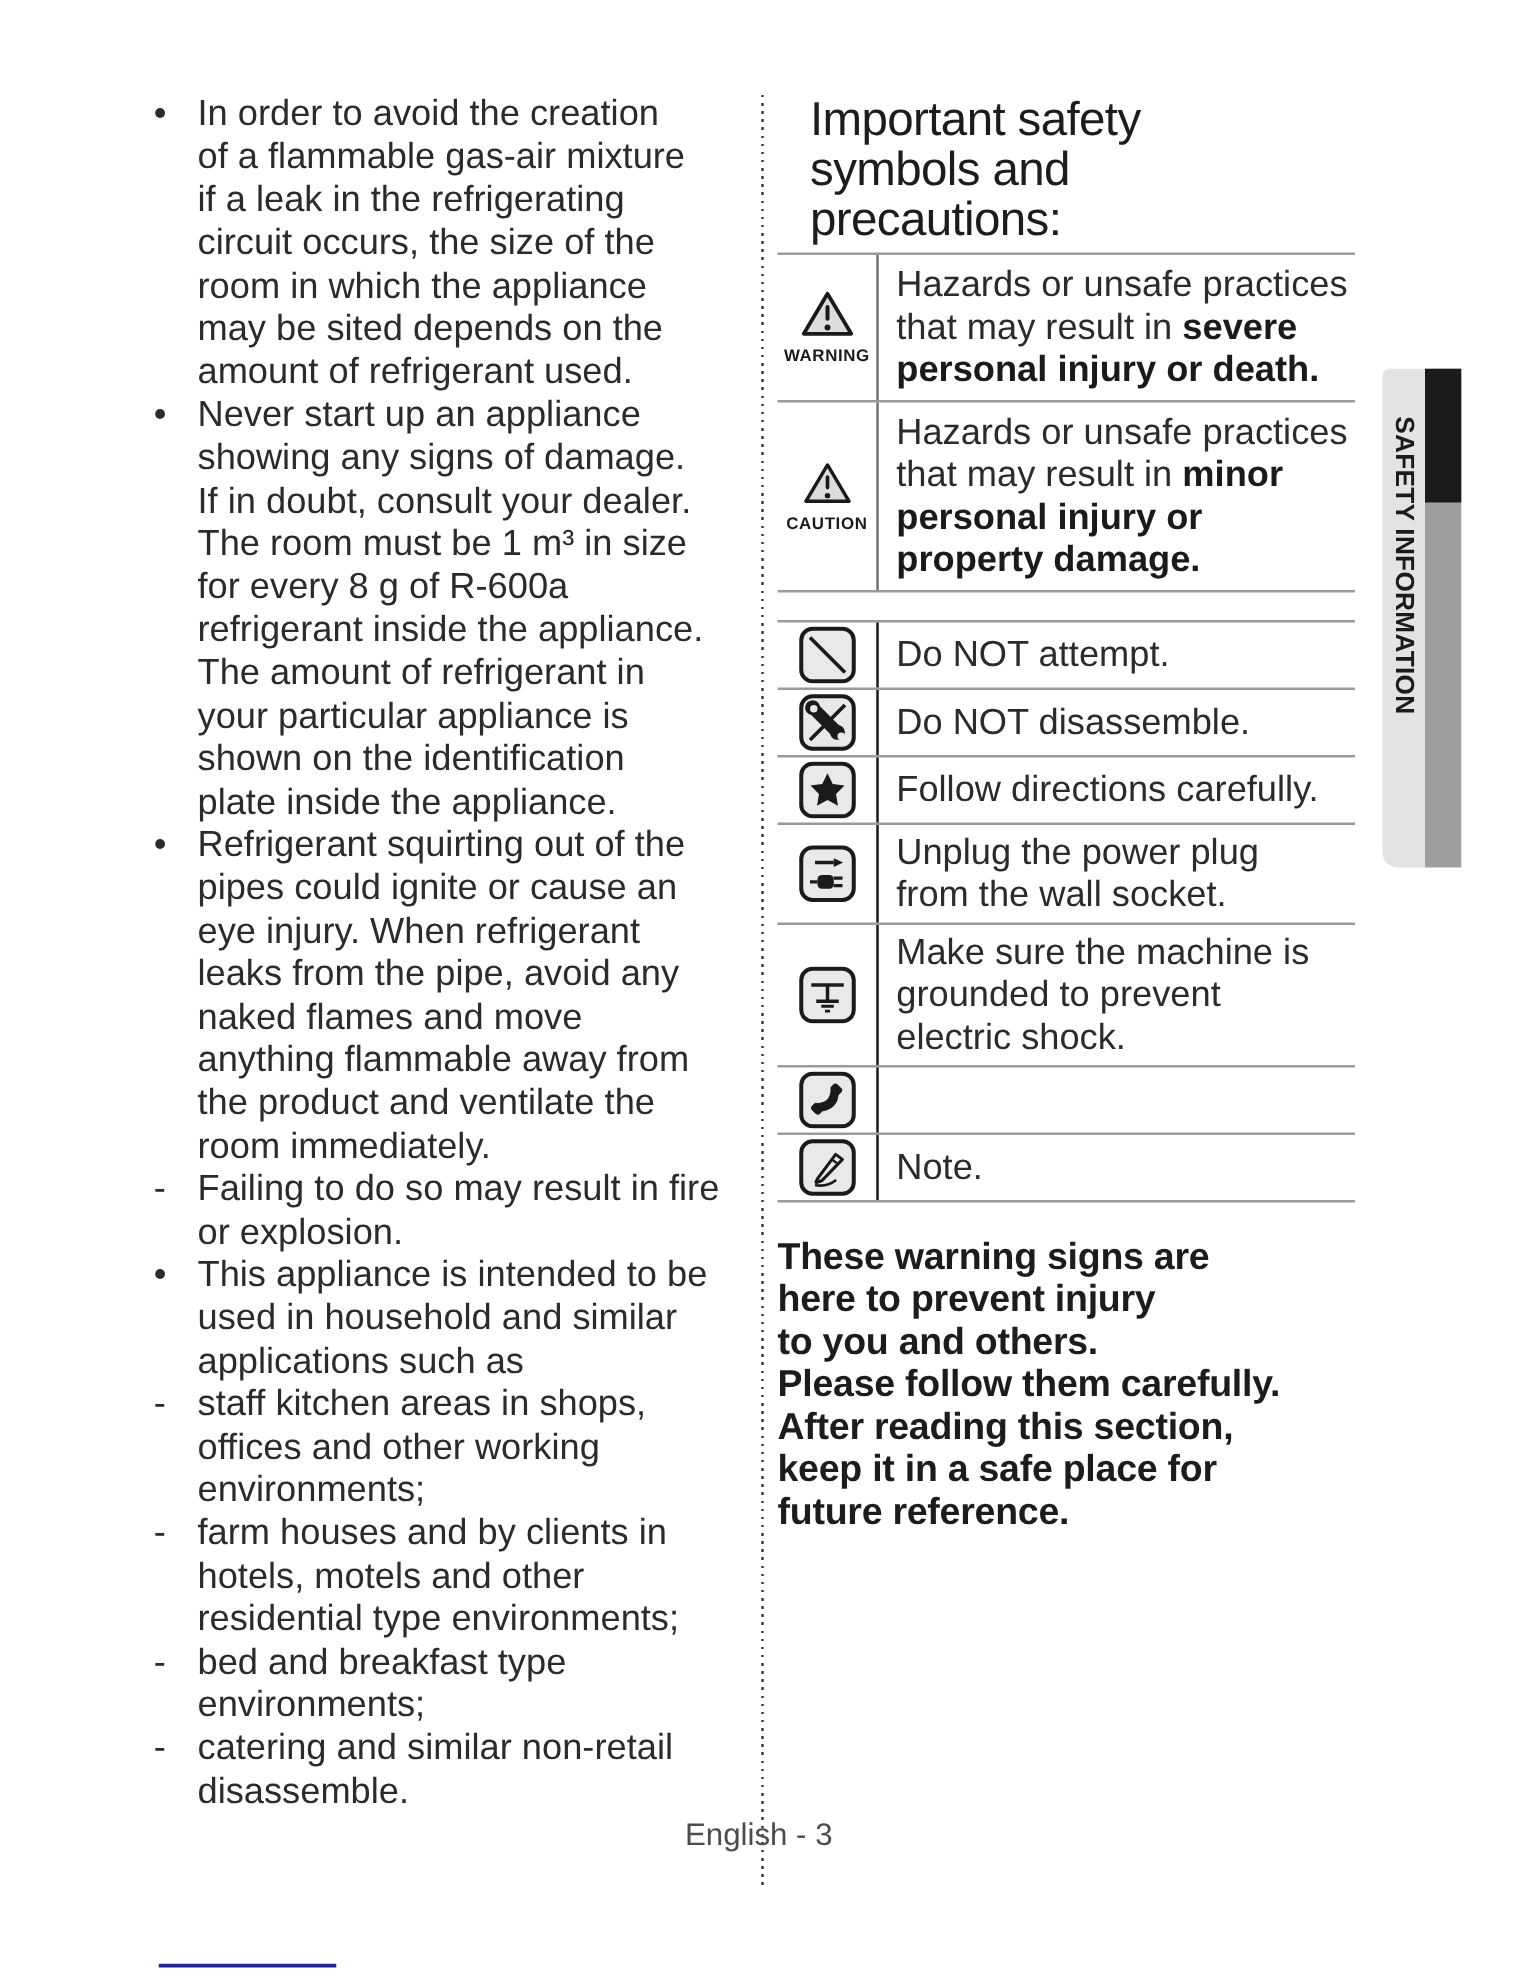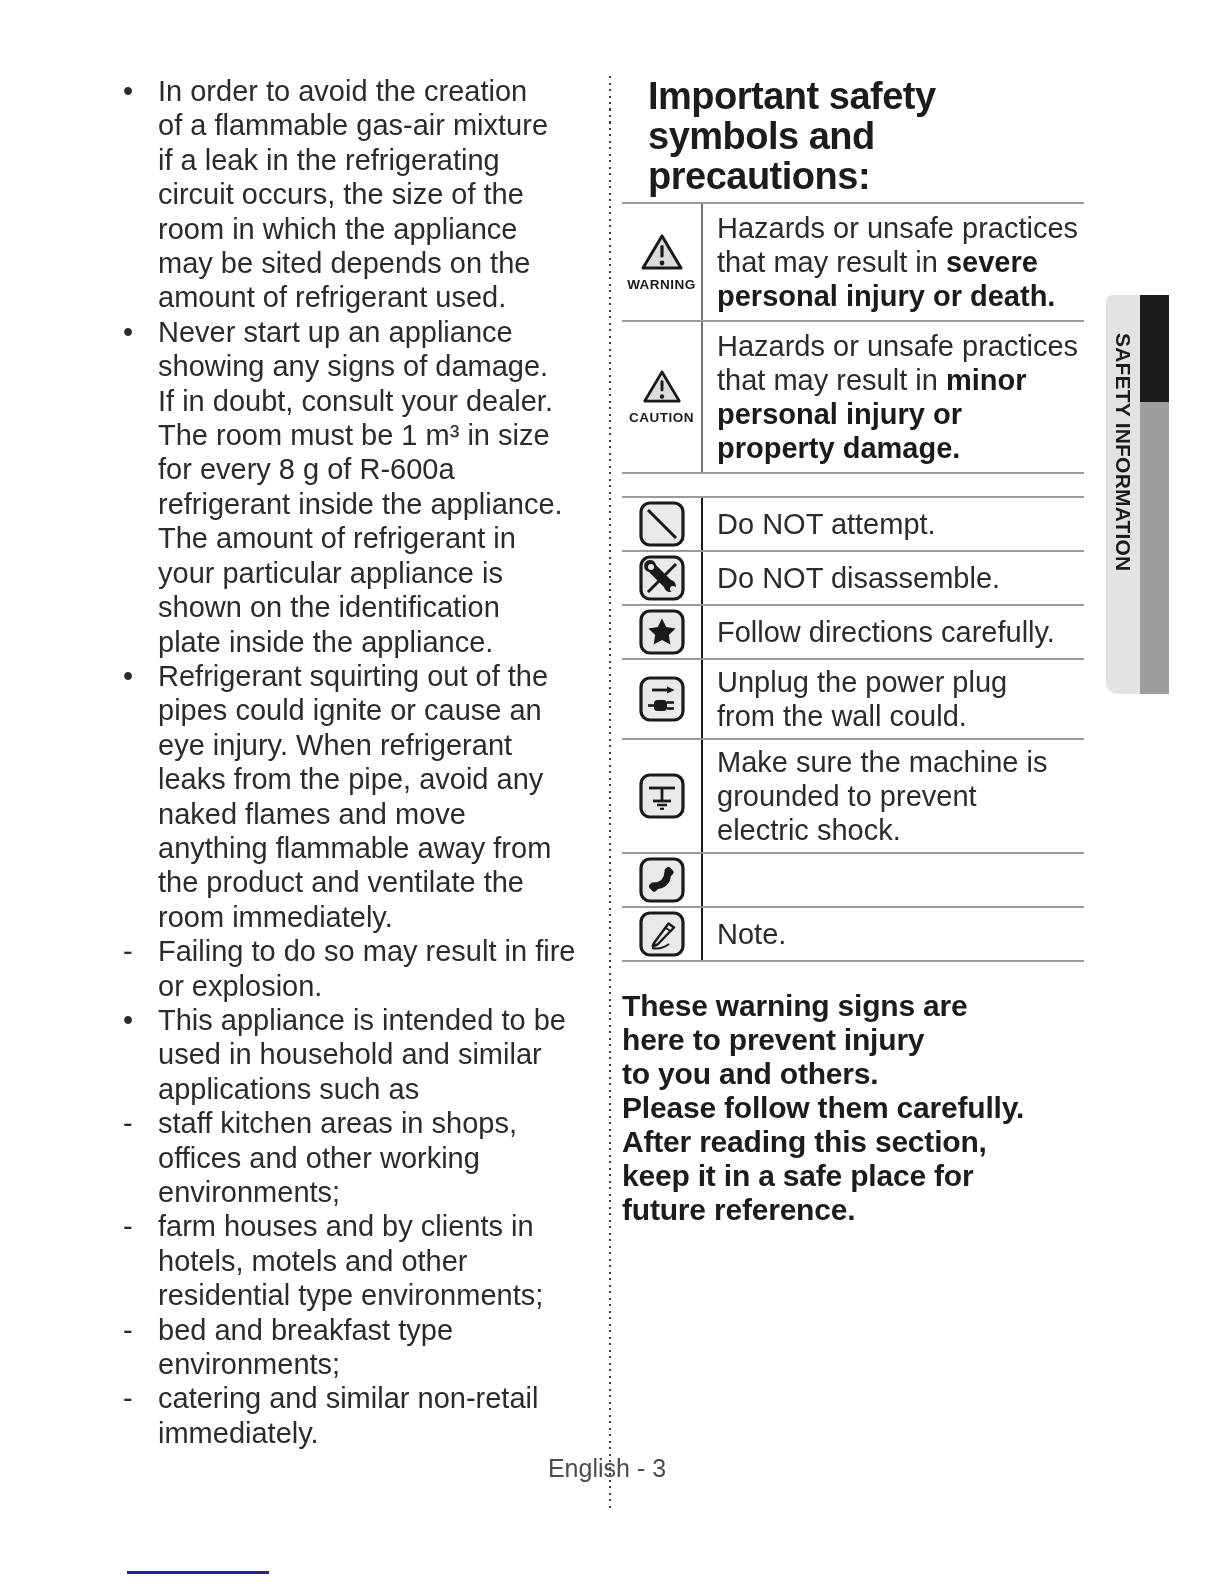--- a/index.html
+++ b/index.html
@@ -13,21 +13,21 @@
   .list-item .marker{flex:0 0 35px;}
   .list-item .txt{flex:1;white-space:pre-line;}
   
   .dotted-divider{
     position:absolute;left:609px;top:76px;width:2px;height:1432px;
     background-image:repeating-linear-gradient(to bottom,#3c3c3c 0px,#3c3c3c 2px,transparent 2px,transparent 6.5px);
   }
   
   .right-col{position:absolute;left:622px;top:76px;width:462px;}
   .rc-title{
-    margin:0 0 6px 26px;font-size:38px;font-weight:bold;line-height:40px;
+    margin:0 0 6px 26px;font-size:38px;font-weight:normal;line-height:40px;
     letter-spacing:-0.5px;color:#1c1c1c;white-space:pre-line;
   }
   .hz-table{border-top:2px solid #9a9a9a;}
   .hz-row{display:flex;border-bottom:2px solid #9a9a9a;}
   .hz-icon-cell{
     flex:0 0 79px;border-right:2px solid #737373;
     display:flex;flex-direction:column;align-items:center;justify-content:center;padding:6px 0;
   }
   .hz-icon-label{font-size:13.5px;font-weight:bold;letter-spacing:.5px;color:#1a1a1a;margin-top:2px;}
   .hz-text-cell{flex:1;padding:7px 0 7px 14px;font-size:29px;line-height:34px;white-space:pre-line;}
@@ -124,21 +124,21 @@
 residential type environments;</span>
     </div>
     <div class="list-item">
       <span class="marker">-</span>
       <span class="txt">bed and breakfast type
 environments;</span>
     </div>
     <div class="list-item">
       <span class="marker">-</span>
       <span class="txt">catering and similar non-retail
-immediately.</span>
+disassemble.</span>
     </div>
   </div>
 
   <div class="dotted-divider"></div>
 
   <div class="right-col">
     <h2 class="rc-title">Important safety
 symbols and
 precautions:</h2>
 
@@ -214,21 +214,21 @@
             <rect x="2" y="2" width="42" height="42" rx="9" fill="#e9e9e9" stroke="#1a1a1a" stroke-width="3.2"></rect>
             <line x1="13" y1="14" x2="28" y2="14" stroke="#1a1a1a" stroke-width="2.8"></line>
             <path d="M28 10.5 l7.5 3.5 -7.5 3.5 z" fill="#1a1a1a"></path>
             <rect x="15" y="24" width="13" height="11" rx="3.5" fill="#1a1a1a"></rect>
             <line x1="28" y1="26.5" x2="35" y2="26.5" stroke="#1a1a1a" stroke-width="2.6"></line>
             <line x1="28" y1="32.5" x2="35" y2="32.5" stroke="#1a1a1a" stroke-width="2.6"></line>
             <line x1="9" y1="29.5" x2="15" y2="29.5" stroke="#1a1a1a" stroke-width="2.6"></line>
           </svg>
         </div>
         <div class="sym-label">Unplug the power plug
-from the wall could.</div>
+from the wall socket.</div>
       </div>
       <div class="sym-row tight">
         <div class="sym-icon-cell">
           <svg width="46" height="46" viewBox="0 0 46 46">
             <rect x="2" y="2" width="42" height="42" rx="9" fill="#e9e9e9" stroke="#1a1a1a" stroke-width="3.2"></rect>
             <line x1="10" y1="15" x2="36" y2="15" stroke="#1a1a1a" stroke-width="2.8"></line>
             <line x1="23" y1="15" x2="23" y2="28" stroke="#1a1a1a" stroke-width="2.8"></line>
             <line x1="14" y1="28" x2="32" y2="28" stroke="#1a1a1a" stroke-width="2.8"></line>
             <line x1="18" y1="32" x2="28" y2="32" stroke="#1a1a1a" stroke-width="2.5"></line>
             <line x1="21" y1="35.8" x2="25" y2="35.8" stroke="#1a1a1a" stroke-width="2.2"></line>

